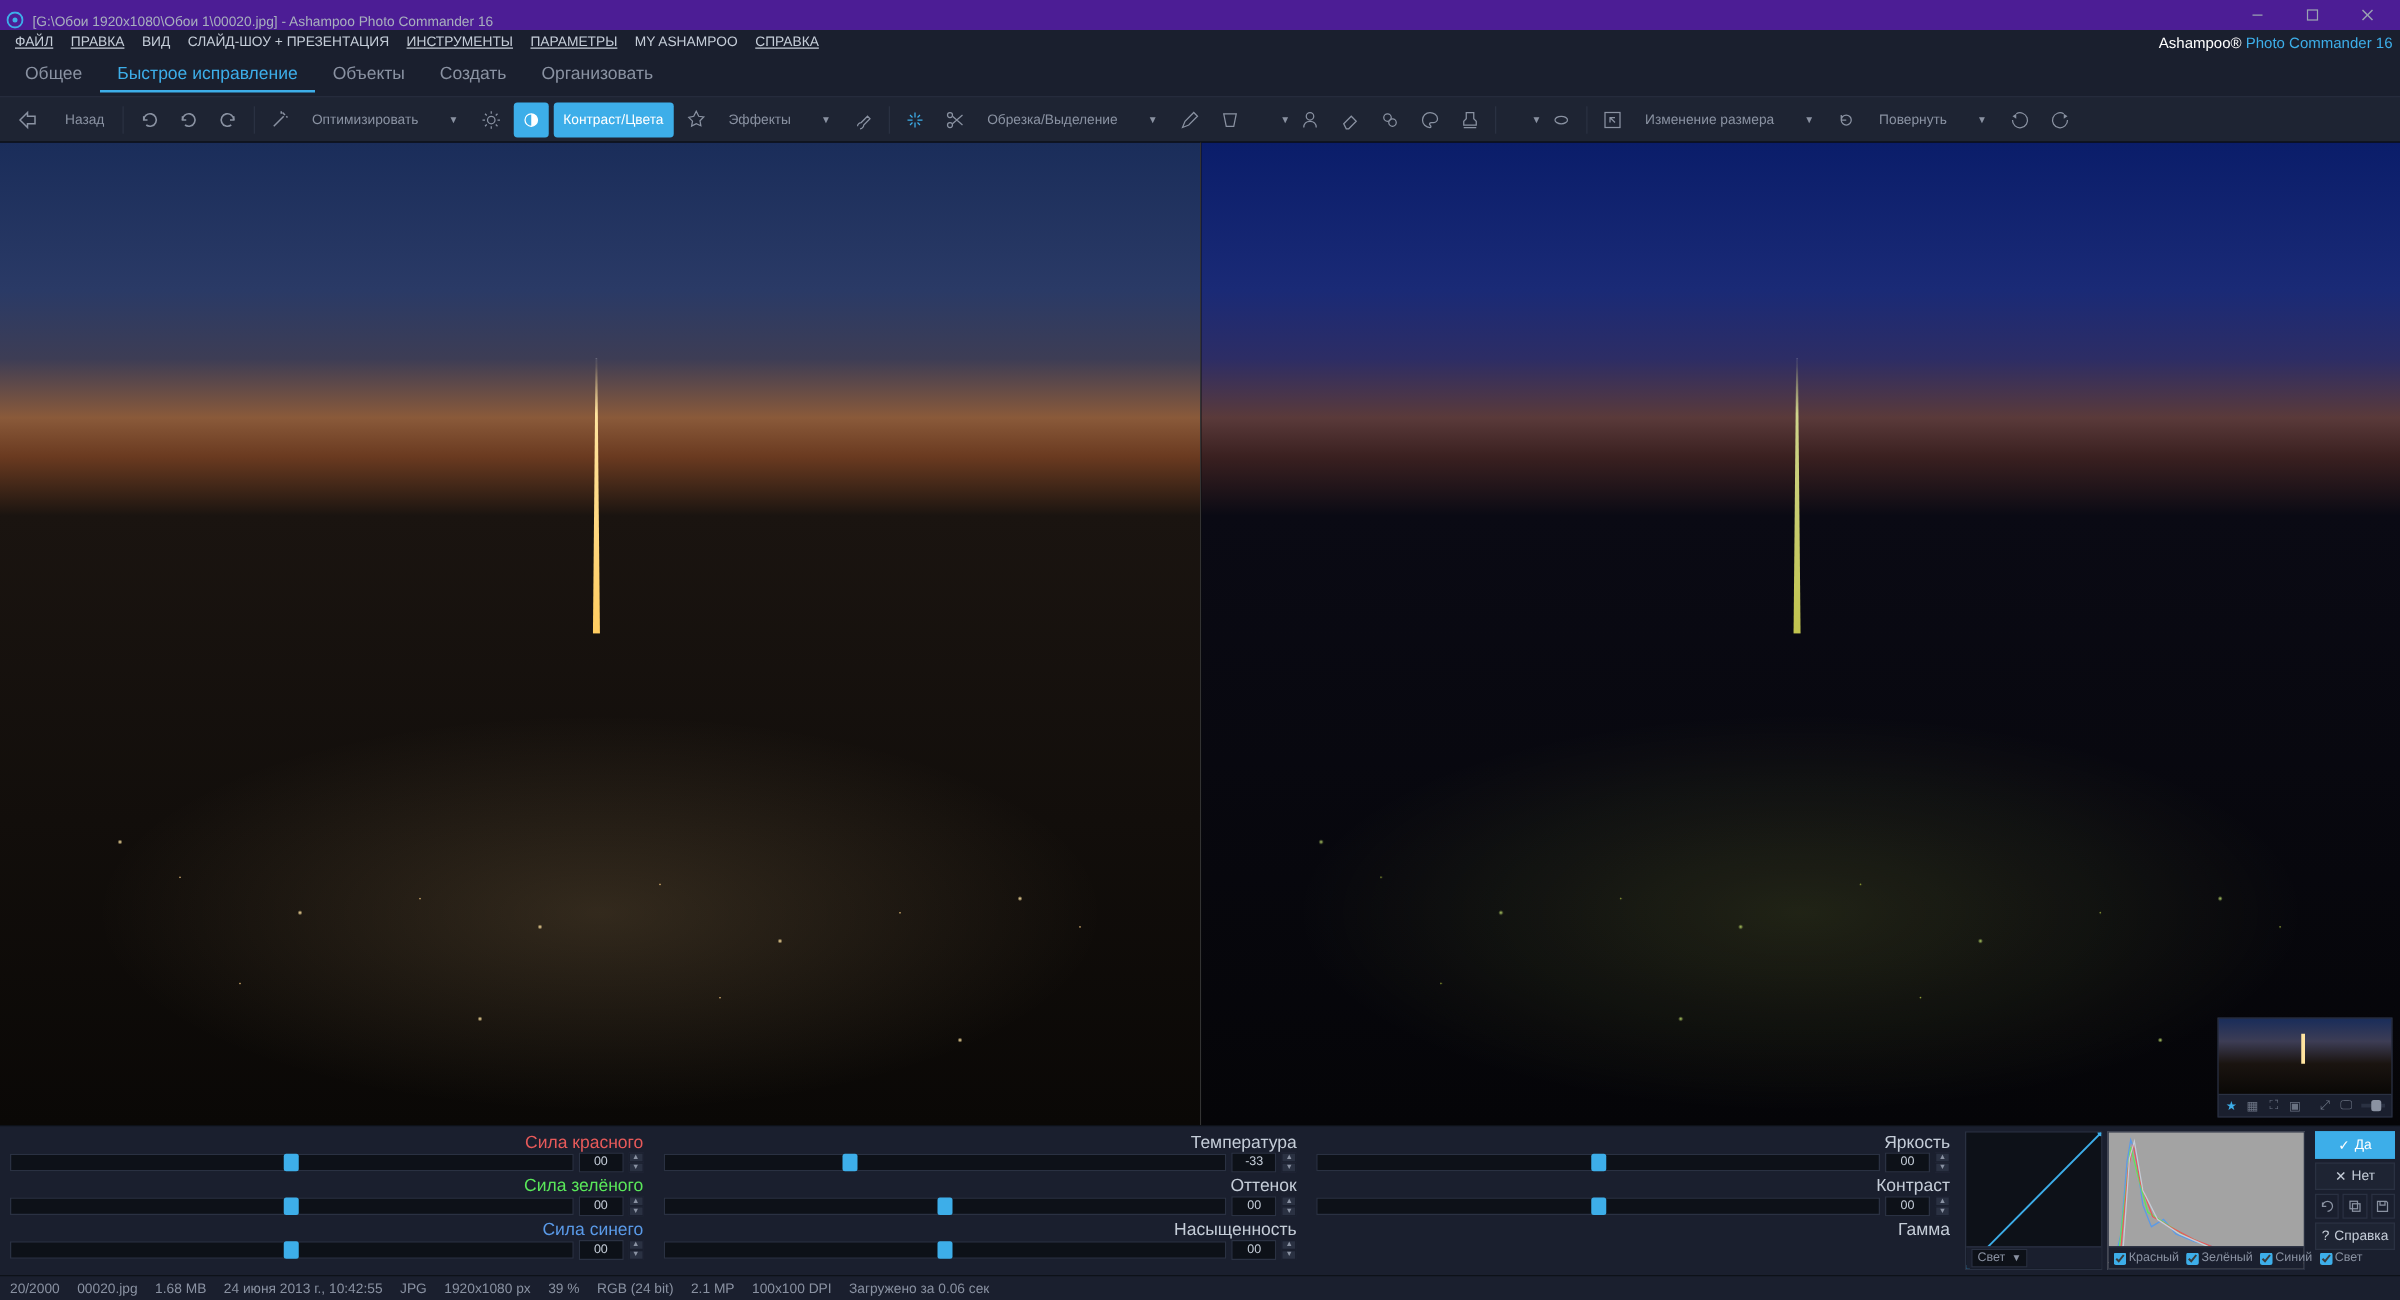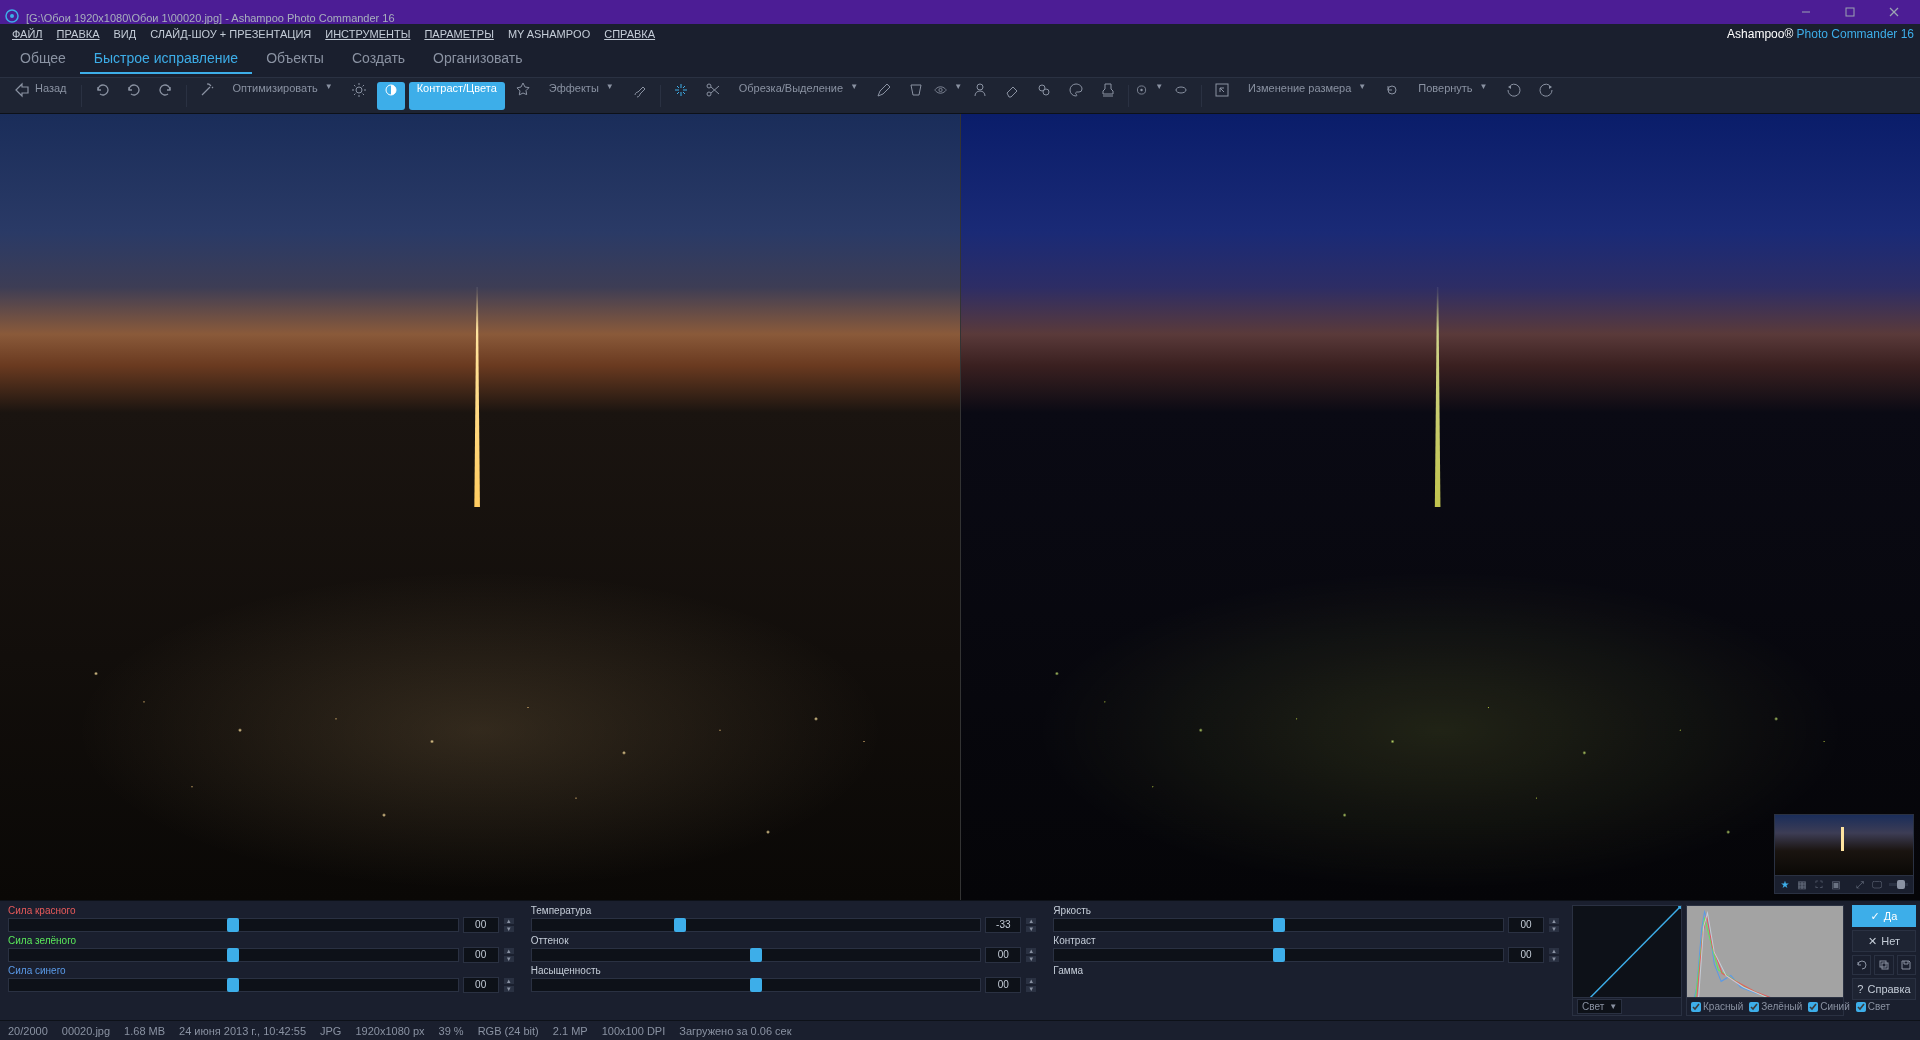--- a/index.html
+++ b/index.html
@@ -16,21 +16,21 @@
 .menubar .u{text-decoration:underline;text-decoration-thickness:1px;text-underline-offset:1px}
 .menubar .brand{margin-left:auto;font-size:12px;color:#c5cdd8}
 .menubar .brand .b1{color:#fff}
 .menubar .brand .b2{color:#3daee9}
 
 .tabs{height:34px;background:#1a1f2e;display:flex;align-items:flex-start;padding:0 6px;border-bottom:1px solid #2a3142}
 .tabs .tab{padding:6px 14px;font-size:14px;color:#8a92a2;cursor:pointer;border-bottom:2px solid transparent}
 .tabs .tab.active{color:#3daee9;border-bottom-color:#3daee9}
 
 .toolbar{height:36px;background:#1e2433;display:flex;align-items:center;padding:0 6px;gap:4px;border-bottom:1px solid #0d1118}
-.tbtn{height:28px;padding:0 8px;display:flex;gap:5px;color:#8a92a2;cursor:pointer;border-radius:3px;font-size:11px}
+.tbtn{height:28px;padding:0 8px;display:flex;align-items:center;gap:22px;color:#8a92a2;cursor:pointer;border-radius:3px;font-size:11px}
 .tbtn.active{background:#3daee9;color:#fff}
 .tbtn.icon-only{width:28px;padding:0;justify-content:center}
 .tsep{width:1px;height:22px;background:#2a3142;margin:0 2px}
 .chev{font-size:8px;margin-left:2px}
 svg{display:block}
 
 .canvas{flex:1;display:flex;background:#000;position:relative;min-height:0}
 .pane{flex:1;position:relative;overflow:hidden}
 .pane.left{border-right:1px solid #333}
 .sky{position:absolute;inset:0;background:linear-gradient(180deg,#1a2d5a 0%,#2a3a66 15%,#3d3d55 22%,#8a5a3a 28%,#6a3a20 32%,#1a1410 38%,#0a0806 100%)}
@@ -47,21 +47,21 @@
 .navigator .nav-tools{height:18px;display:flex;align-items:center;padding:0 2px;gap:1px;border-top:1px solid #2a3142}
 .navigator .nt{width:16px;height:14px;display:flex;align-items:center;justify-content:center;color:#6a7282;cursor:pointer;font-size:10px}
 .navigator .nt.active{color:#3daee9}
 .navigator .zoom-slider{flex:1;height:3px;background:#2a3142;margin:0 3px;position:relative}
 .navigator .zoom-slider::after{content:"";position:absolute;left:40%;top:-3px;width:8px;height:9px;background:#8a92a2;border-radius:2px}
 
 .adjust{height:120px;background:#1a1f2e;display:flex;border-top:1px solid #0d1118}
 .slider-cols{display:flex;flex:1;gap:0}
 .slider-col{flex:1;padding:4px 8px;display:flex;flex-direction:column;gap:2px}
 .slider-row{display:flex;flex-direction:column;gap:1px}
-.slider-label{font-size:10px;text-align:left;color:#c5cdd8}
+.slider-label{font-size:14px;text-align:right;color:#c5cdd8}
 .slider-label.red{color:#e85a5a}
 .slider-label.green{color:#5ae85a}
 .slider-label.blue{color:#5a9ae8}
 .slider-ctrl{display:flex;align-items:center;gap:4px}
 .slider-track{flex:1;height:14px;background:#0d1118;border:1px solid #2a3142;position:relative;cursor:pointer}
 .slider-thumb{position:absolute;top:-1px;width:12px;height:14px;background:#3daee9;border-radius:2px}
 .slider-val{width:36px;height:16px;background:#0d1118;border:1px solid #2a3142;color:#c5cdd8;font-size:10px;text-align:center;line-height:14px}
 .spinner{display:flex;flex-direction:column;width:12px}
 .spinner .sp{height:8px;background:#2a3142;border:1px solid #1a1f2e;display:flex;align-items:center;justify-content:center;font-size:6px;color:#8a92a2;cursor:pointer}
 

